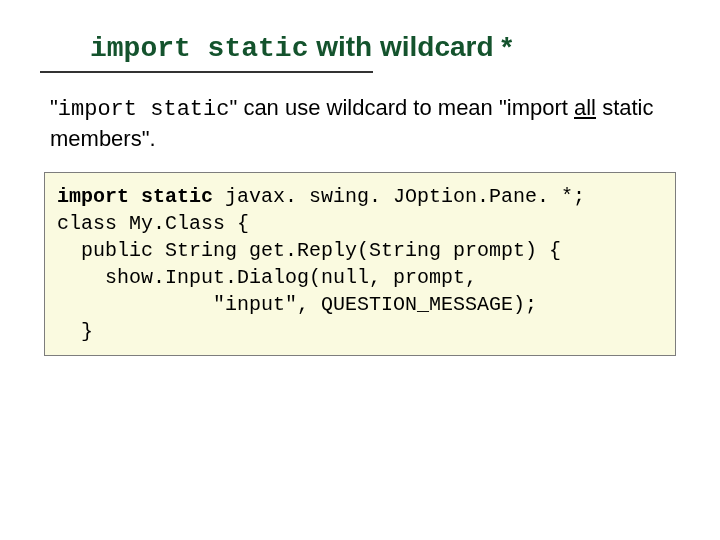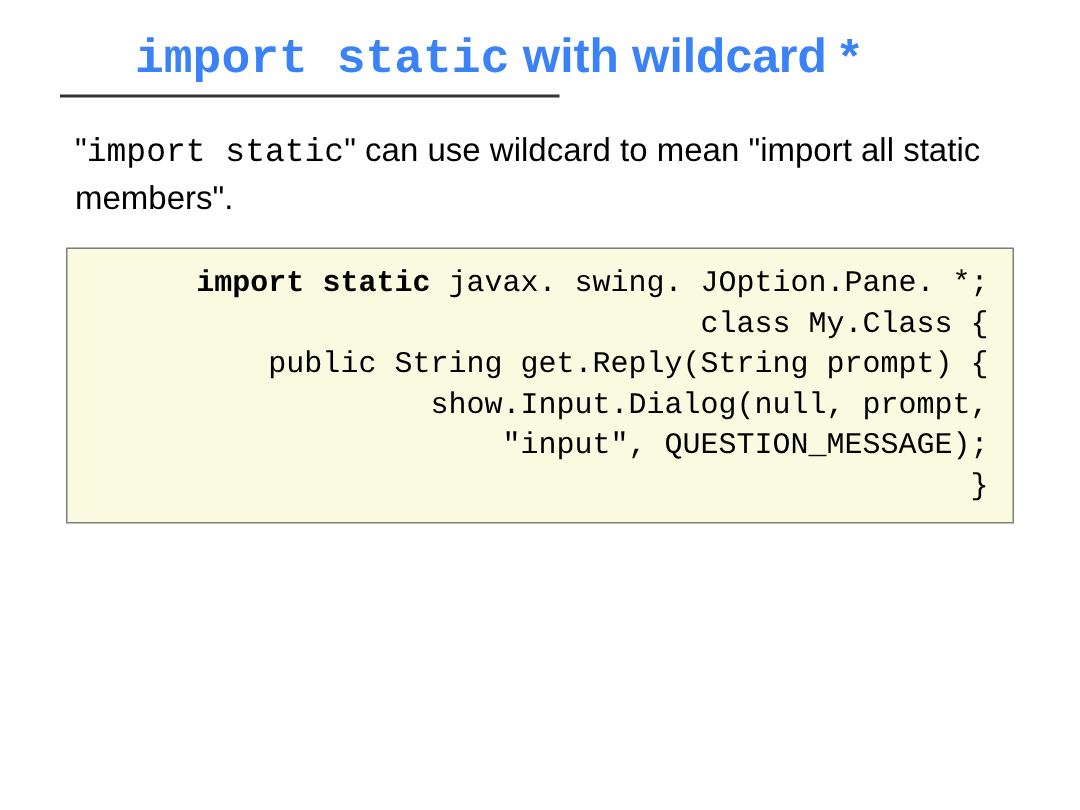--- a/index.html
+++ b/index.html
@@ -13,23 +13,23 @@
     box-sizing: border-box;
   }
   .slide {
     padding: 20px 40px 30px 40px;
     position: relative;
   }
   .title-wrap {
     margin: 0 0 8px 0;
   }
   .title {
-    font-size: 32px;
-    color: #3b82f6;
-    margin: 0 0 4px 50px;
+    font-size: 28px;
+    color: #14532d;
+    margin: 12px 0 4px 50px;
     line-height: 1.1;
   }
   .title .mono {
     font-family: "Courier New", Courier, monospace;
     font-weight: bold;
   }
   .hr {
     border: none;
     border-top: 2px solid #333;
     margin: 6px 0 20px 0;
@@ -37,32 +37,32 @@
   }
   .body-text {
     font-size: 22px;
     line-height: 1.35;
     margin: 0 10px 18px 10px;
   }
   .body-text .mono {
     font-family: "Courier New", Courier, monospace;
   }
   .underline {
+    text-decoration: underline;
   }
   .code-box {
     background: #fafae0;
     border: 1px solid #7d7d7d;
     margin: 6px 4px 18px 4px;
-    padding: 10px 16px 10px 12px;
+    padding: 10px 0 10px 12px;
     font-family: "Courier New", Courier, monospace;
     font-size: 20px;
     line-height: 1.35;
     white-space: pre;
     color: #000;
-    text-align: right;
   }
   .code-box .bold {
     font-weight: bold;
   }
 </style>
 </head>
 <body>
 
 <div class="slide">
 

